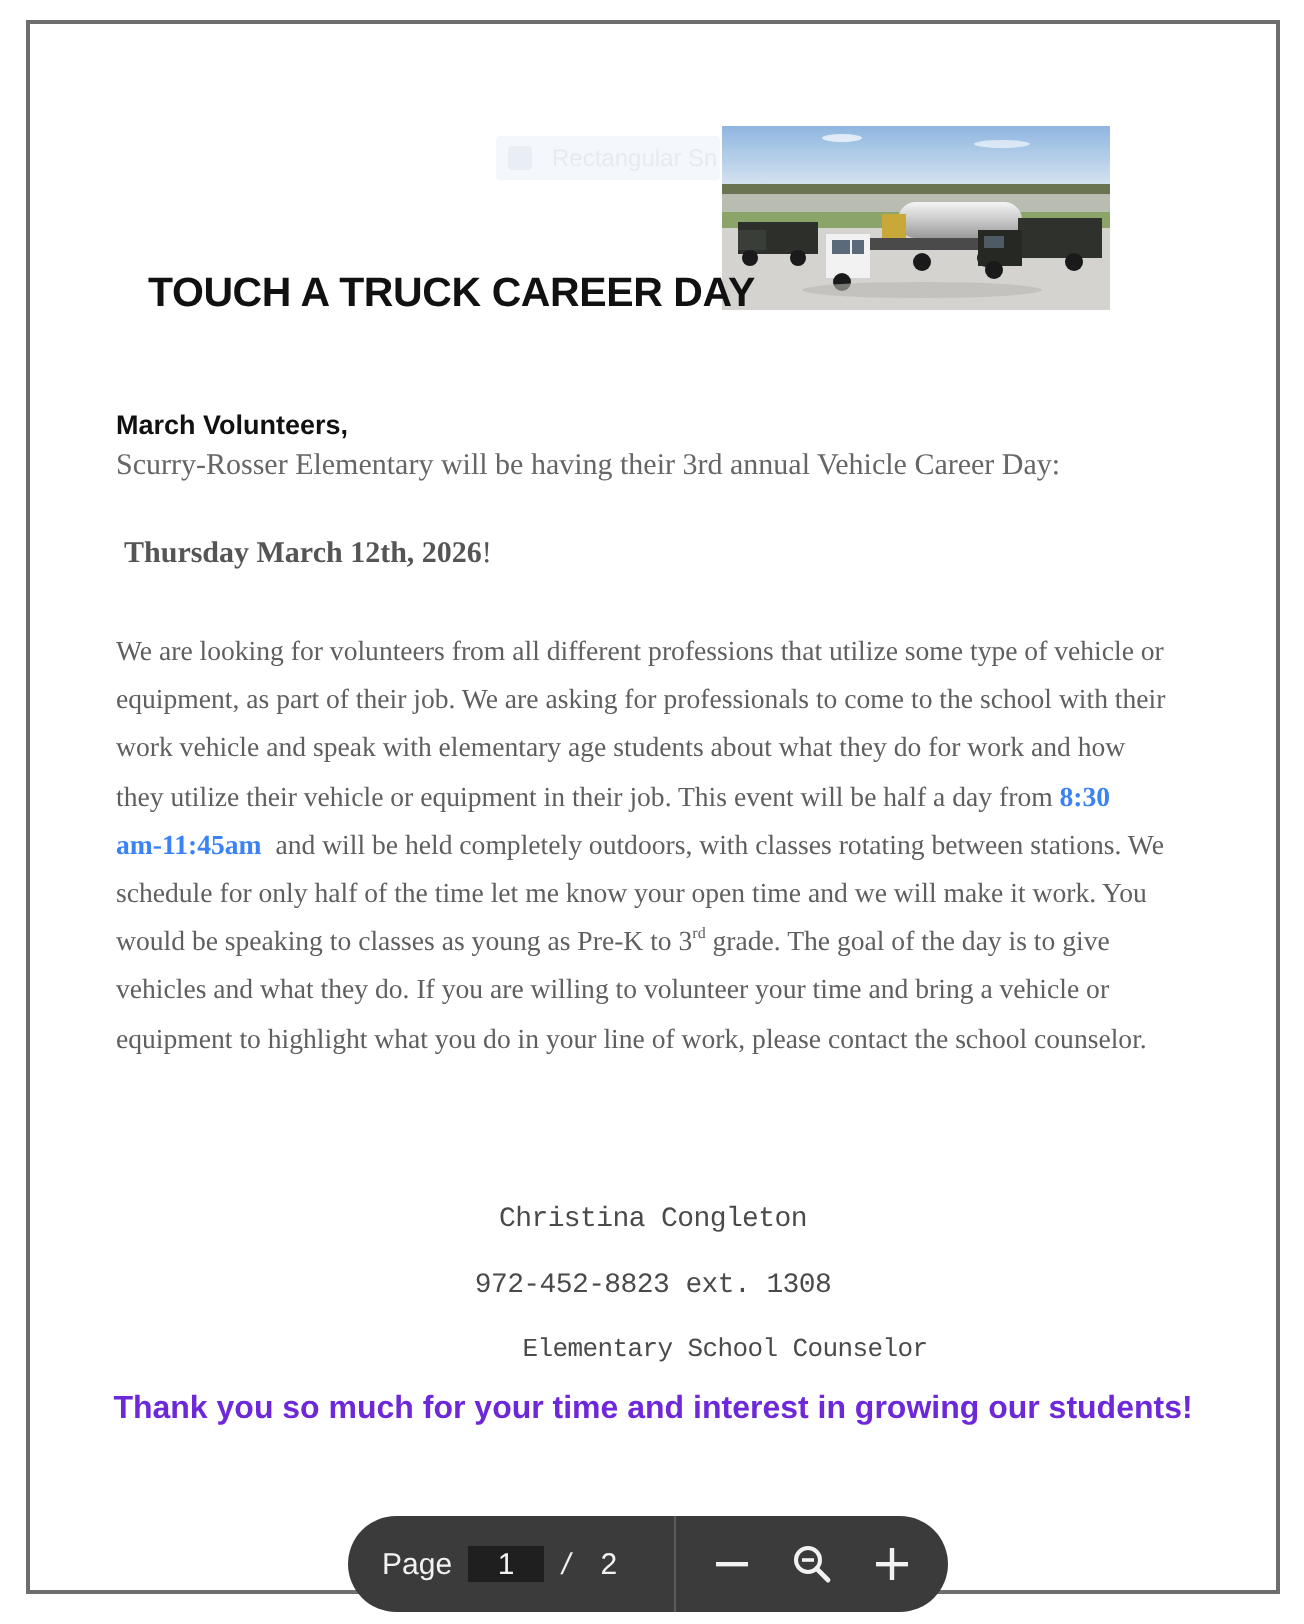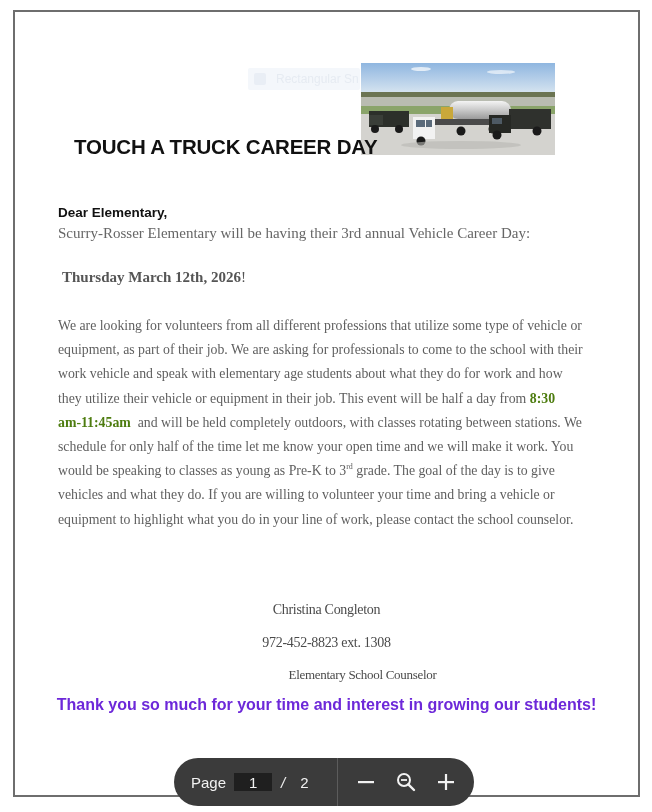--- a/index.html
+++ b/index.html
@@ -104,34 +104,34 @@
       width: 545px;
       font-size: 13.8px;
       line-height: 24.2px;
       color: #5f5f5f;
     }
     .body-para .line {
       display: block;
       white-space: nowrap;
     }
     .body-para b {
-      color: #4d7c0f;
+      color: #3b82f6;
       font-weight: bold;
     }
     .body-para sup {
       font-size: 8px;
       vertical-align: 6px;
       line-height: 0;
     }
     .contact {
       position: absolute;
       left: 13px;
       width: 627px;
       text-align: center;
-      font-family: Liberation Serif, serif;
+      font-family: Liberation Mono, monospace;
       color: #4a4a4a;
       white-space: nowrap;
     }
     .contact-name { top: 602px; font-size: 14px; letter-spacing: -0.3px; }
     .contact-phone { top: 635px; font-size: 14px; letter-spacing: -0.3px; }
     .contact-role { top: 667px; font-size: 13px; letter-spacing: -0.3px; margin-left: 36px; }
     .thanks {
       position: absolute;
       left: 13px;
       width: 627px;
@@ -263,21 +263,21 @@
     <rect x="128" y="52" width="22" height="18" fill="#262824"></rect>
     <rect x="131" y="55" width="10" height="6" fill="#4e5a64"></rect>
     <circle cx="136" cy="72" r="4.5" fill="#1a1a1a"></circle>
     <circle cx="176" cy="68" r="4.5" fill="#1a1a1a"></circle>
     <ellipse cx="100" cy="82" rx="60" ry="4" fill="#b8b7b2" opacity="0.6"></ellipse>
   </svg>
 </div>
 
 <div class="title">TOUCH A TRUCK CAREER DAY</div>
 
-<div class="greeting">Dear Elementary,</div>
+<div class="greeting">March Volunteers,</div>
 
 <div class="intro">Scurry-Rosser Elementary will be having their 3rd annual Vehicle Career Day:</div>
 
 <div class="date-line">
   <b>Thursday March 12th, 2026</b><span>!</span>
 </div>
 
 <div class="body-para">
   <span class="line"><span>We are looking for volunteers from all different professions that utilize some type of vehicle or</span></span>
   <span class="line"><span>equipment, as part of their job. We are asking for professionals to come to the school with their</span></span>

